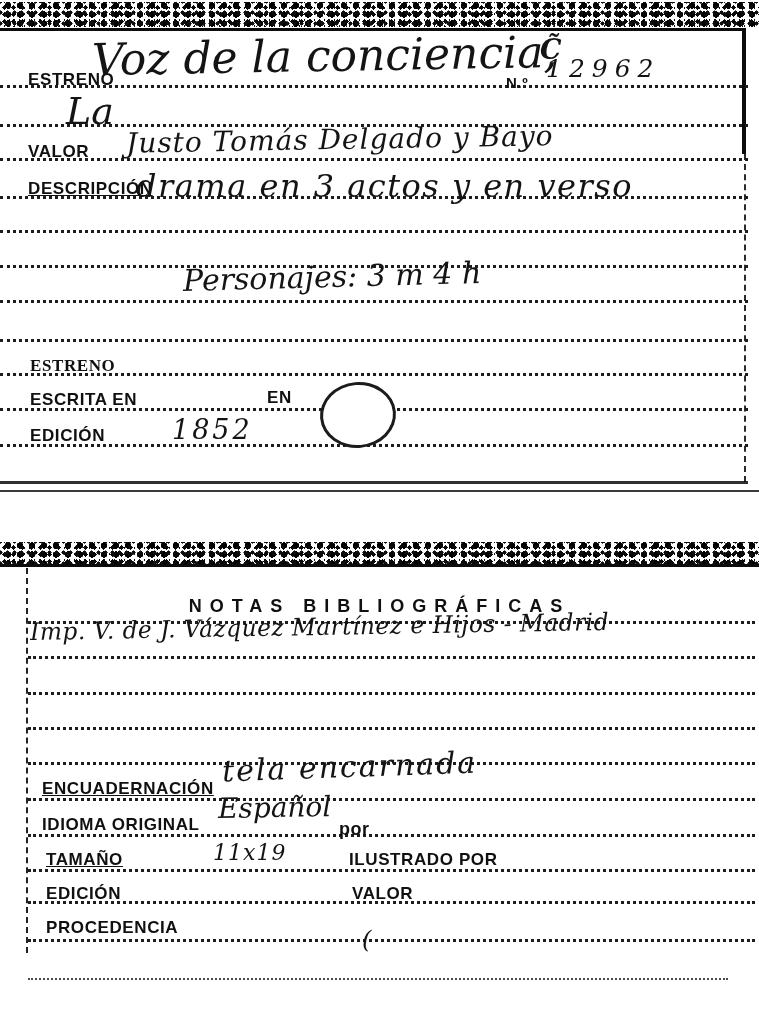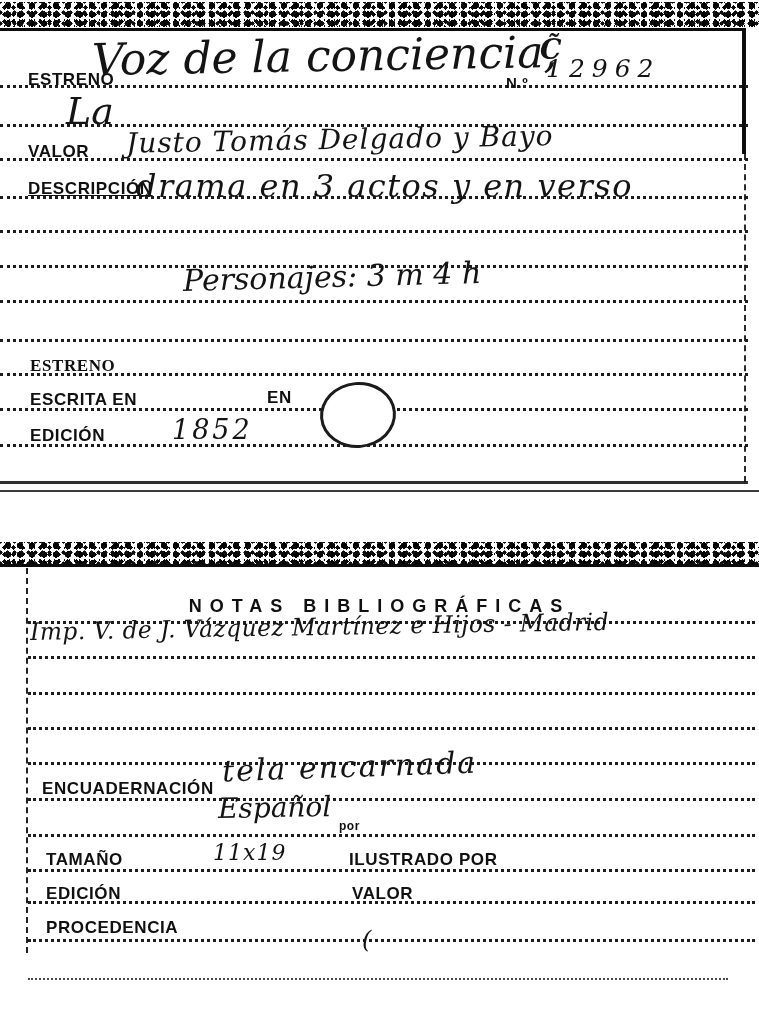--- a/index.html
+++ b/index.html
@@ -88,23 +88,24 @@
   <div class="hline" style="top:692px;left:28px;width:727px;"></div>
   <div class="hline" style="top:727px;left:28px;width:727px;"></div>
   <div class="hline" style="top:762px;left:28px;width:727px;"></div>
   <div class="hline" style="top:798px;left:28px;width:727px;"></div>
   <div class="hline" style="top:834px;left:28px;width:727px;"></div>
   <div class="hline" style="top:869px;left:28px;width:727px;"></div>
   <div class="hline" style="top:901px;left:28px;width:727px;"></div>
   <div class="hline" style="top:939px;left:28px;width:727px;"></div>
   <div class="hline" style="top:978px;left:28px;width:700px;border-bottom:2px dotted #4a4a4a;"></div>
 
-  <div class="label" style="left:42px;top:779px;">ENCUADERNACIÓN</div>
-  <div class="label" style="left:339px;top:819px;font-size:12px;letter-spacing:.5px;text-transform:none;">por</div>
-  <div class="label" style="left:46px;top:850px;">TAMAÑO</div>
+  <div class="label" style="left:42px;top:779px;text-decoration:underline;">ENCUADERNACIÓN</div>
+  <div class="label" style="left:42px;top:815px;">IDIOMA ORIGINAL</div>
+  <div class="label" style="left:339px;top:819px;font-size:18px;letter-spacing:.5px;text-transform:none;">por</div>
+  <div class="label" style="left:46px;top:850px;text-decoration:underline;">TAMAÑO</div>
   <div class="label" style="left:349px;top:850px;">ILUSTRADO POR</div>
   <div class="label" style="left:46px;top:884px;">EDICIÓN</div>
   <div class="label" style="left:352px;top:884px;text-align:center;">VALOR</div>
   <div class="label" style="left:46px;top:918px;">PROCEDENCIA</div>
 
   <div class="hand" style="left:30px;top:620px;font-size:24px;letter-spacing:.5px;transform:rotate(-1deg) scaleX(.97);transform-origin:left top;">Imp. V. de J. Vázquez Martínez e Hijos - Madrid</div>
   <div class="hand" style="left:222px;top:752px;font-size:30px;letter-spacing:2px;transform:rotate(-2deg);">tela encarnada</div>
   <div class="hand" style="left:218px;top:794px;font-size:28px;transform:rotate(-1deg);">Español</div>
   <div class="hand" style="left:213px;top:842px;font-size:22px;letter-spacing:1px;">11x19</div>
   <div class="hand" style="left:362px;top:928px;font-size:24px;">(</div>

